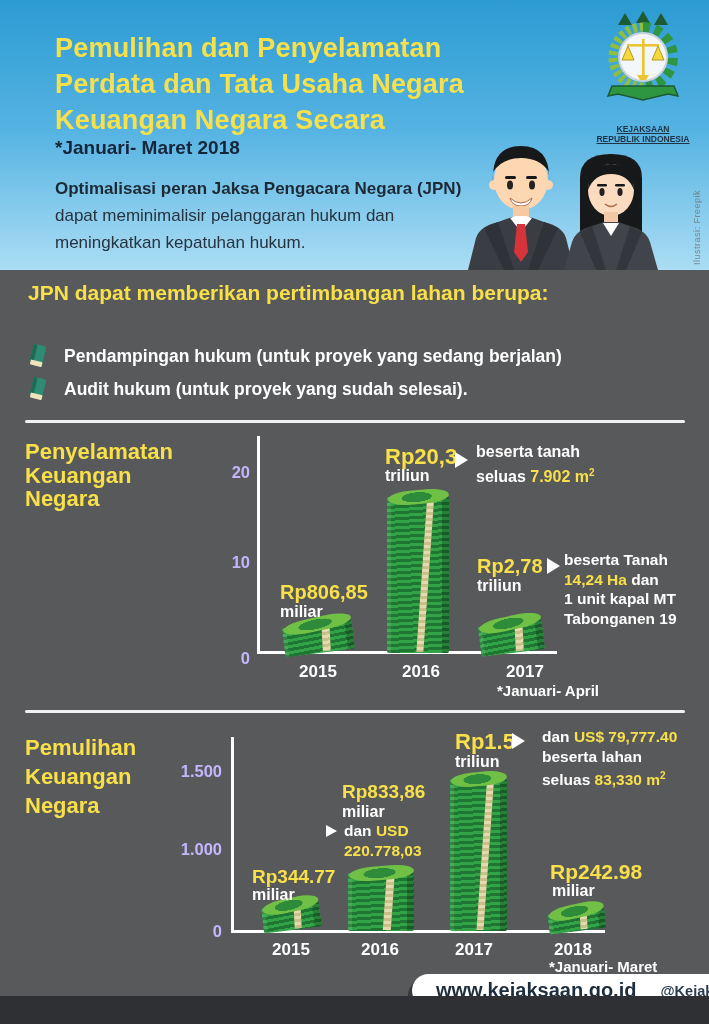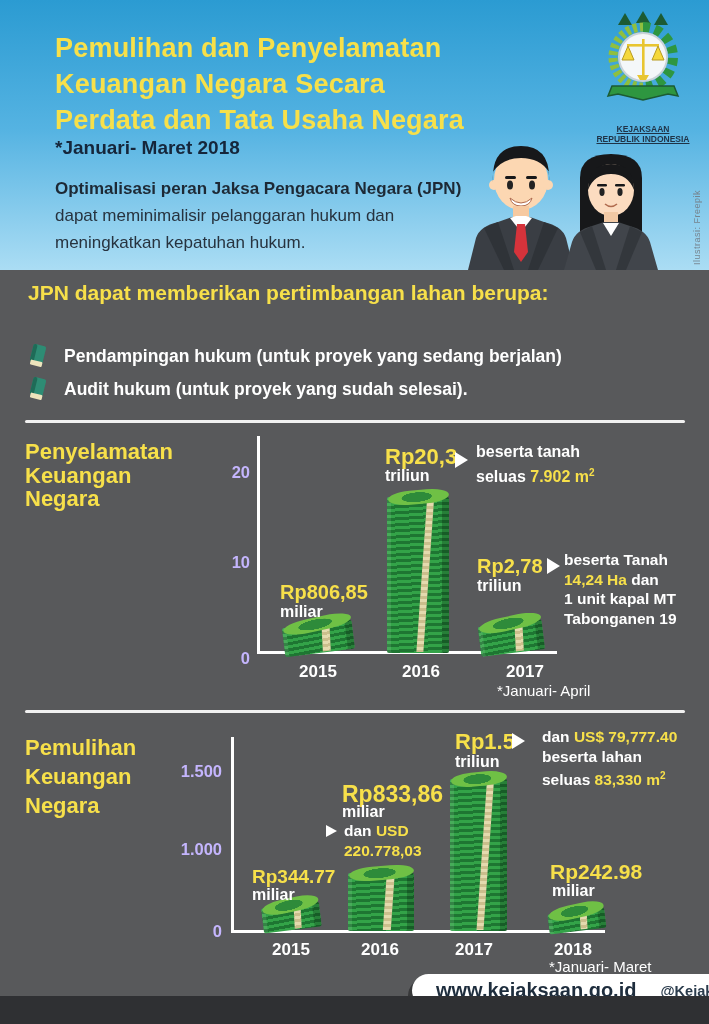--- a/index.html
+++ b/index.html
@@ -21,21 +21,21 @@
   .people{position:absolute;left:460px;top:138px;}
   
   .jpn-heading{position:absolute;left:28px;top:281px;font-size:21px;font-weight:700;color:#F7E04A;}
   .jpn-item{position:absolute;left:28px;display:flex;align-items:center;gap:16px;}
   .jpn-item span{font-size:17.5px;font-weight:700;color:#FFFFFF;}
   .sep{position:absolute;left:25px;width:660px;height:3px;background:#F1F1F1;border-radius:2px;}
   .chart-title{position:absolute;left:25px;font-size:22px;font-weight:700;color:#F7E04A;}
   .axis{position:absolute;background:#FFFFFF;}
   .tick{position:absolute;font-size:16.5px;font-weight:700;color:#c4b5fd;text-align:right;width:50px;}
   .xlab{position:absolute;font-size:17px;font-weight:700;color:#FFFFFF;text-align:center;width:60px;}
-  .xsub{position:absolute;font-size:15px;font-weight:400;color:#FFFFFF;}
+  .xsub{position:absolute;font-size:15px;font-weight:700;color:#FFFFFF;}
   .val{position:absolute;font-weight:700;color:#F7E04A;}
   .unit{position:absolute;font-weight:700;color:#FFFFFF;font-size:16px;}
   .note{position:absolute;font-weight:700;font-size:15.5px;line-height:19.5px;color:#FFFFFF;}
   .note .y, .y{color:#F7E04A;}
   .note sup{font-size:10px;}
   .arr{position:absolute;width:0;height:0;border-top:8px solid transparent;
        border-bottom:8px solid transparent;border-left:13px solid #FFFFFF;}
   
   .stack{position:absolute;}
   .stack .body{position:absolute;left:0;right:0;top:7px;bottom:0;border-radius:2px;
@@ -56,22 +56,22 @@
   .pill .handle{font-size:14.5px;font-weight:700;color:#2A3B4C;}
 </style>
 </head>
 <body>
 
 <div class="page">
 
   <div class="header">
     <div class="title">
       <div>Pemulihan dan Penyelamatan</div>
+      <div>Perdata dan Tata Usaha Negara</div>
       <div>Keuangan Negara Secara</div>
-      <div>Perdata dan Tata Usaha Negara</div>
     </div>
     <div class="period">*Januari- Maret 2018</div>
     <p class="intro"><b>Optimalisasi peran Jaksa Pengacara Negara (JPN)</b><span> dapat meminimalisir pelanggaran hukum dan meningkatkan kepatuhan hukum.</span></p>
 
     <div class="logo">
       <svg width="96" height="100" viewBox="0 0 90 100">
         <polygon points="20,15 27,3 34,15" fill="#1C5B33"></polygon>
         <polygon points="38,13 45,1 52,13" fill="#1C5B33"></polygon>
         <polygon points="56,15 63,3 70,15" fill="#1C5B33"></polygon>
         <path d="M45 17 A30 30 0 0 1 45 77" fill="none" stroke="#2E9640" stroke-width="10" stroke-dasharray="7 5"></path>
@@ -236,21 +236,21 @@
     </div>
   <div class="stack tilt" style="left:548px;top:904px;width:57px;height:27px;">
       <div class="cap"></div>
       <div class="band"></div>
       <div class="body"></div>
     </div>
 
   <div class="val" style="left:252px;top:866px;font-size:19px;">Rp344.77</div>
   <div class="unit" style="left:252px;top:886px;">miliar</div>
 
-  <div class="val" style="left:342px;top:781px;font-size:23px;">Rp833,86</div>
+  <div class="val" style="left:342px;top:781px;font-size:19px;">Rp833,86</div>
   <div class="unit" style="left:342px;top:803px;">miliar</div>
   <div class="arr" style="left:326px;top:825px;border-top-width:6px;border-bottom-width:6px;border-left-width:11px;"></div>
   <div class="note" style="left:344px;top:821px;">
     <div><span>dan </span><span class="y">USD</span></div>
     <div><span class="y">220.778,03</span></div>
   </div>
 
   <div class="val" style="left:455px;top:729px;font-size:22px;">Rp1.5</div>
   <div class="unit" style="left:455px;top:753px;">triliun</div>
   <div class="arr" style="left:512px;top:733px;"></div>

